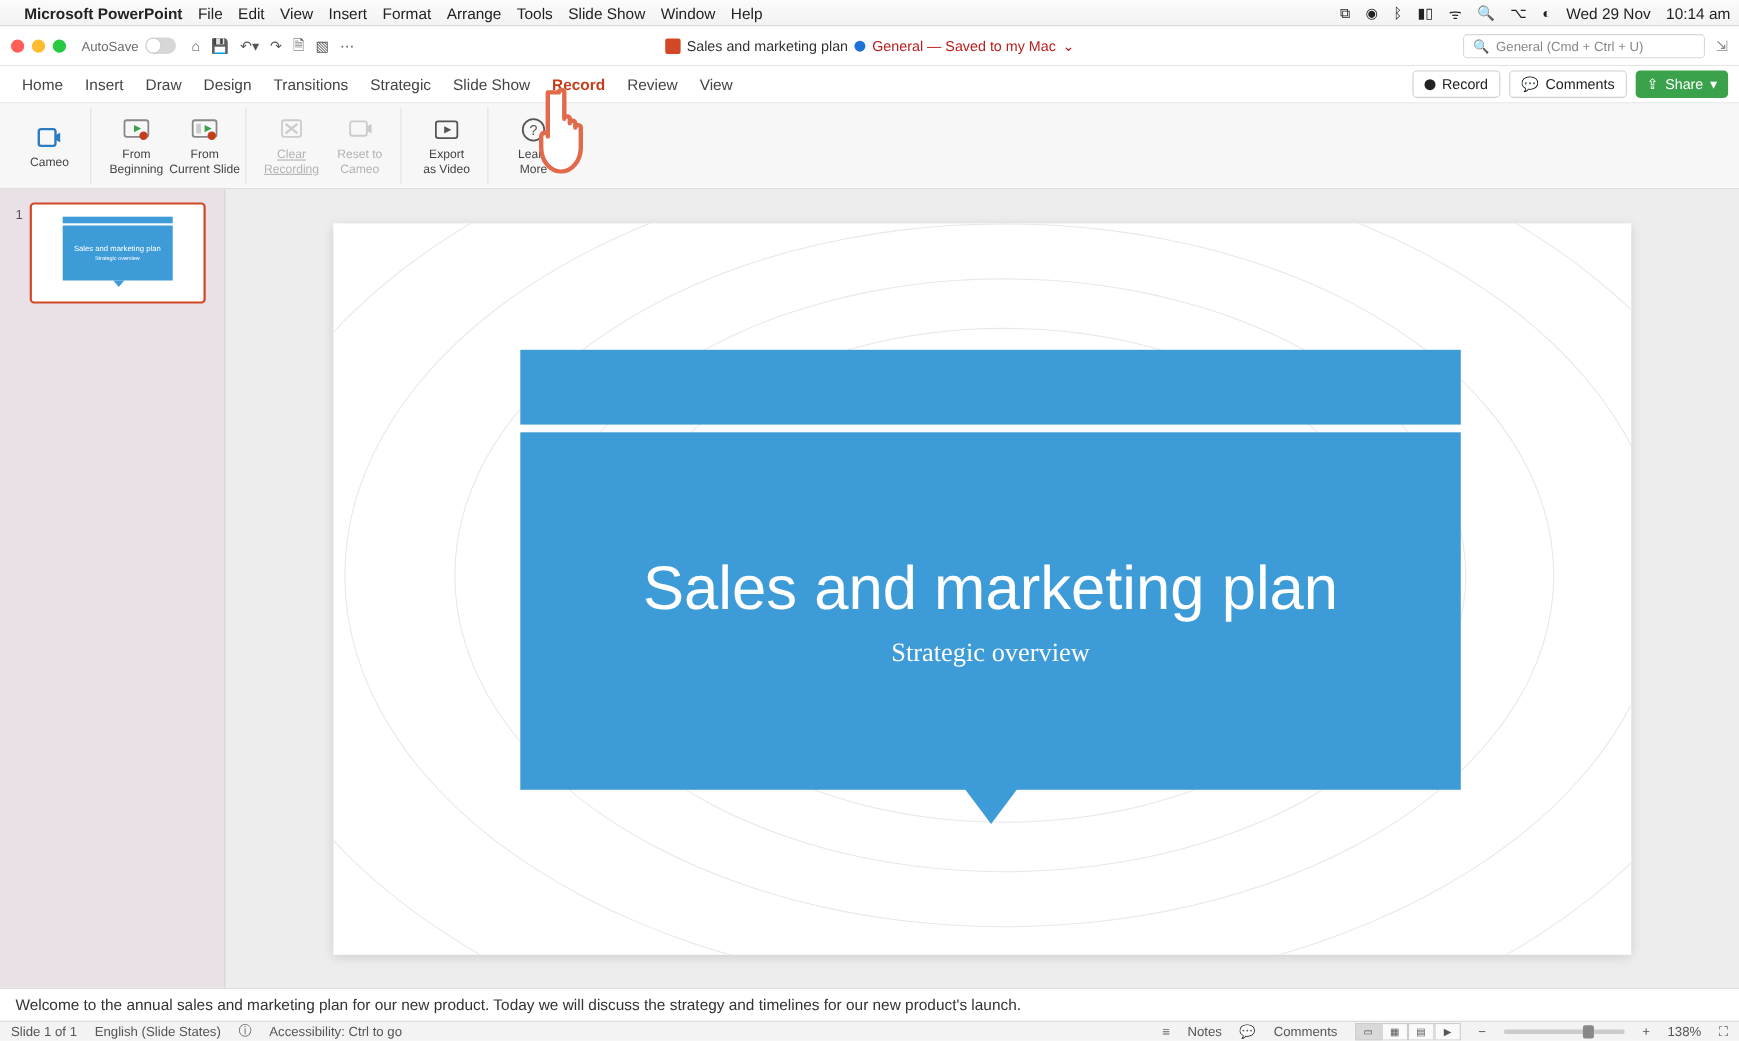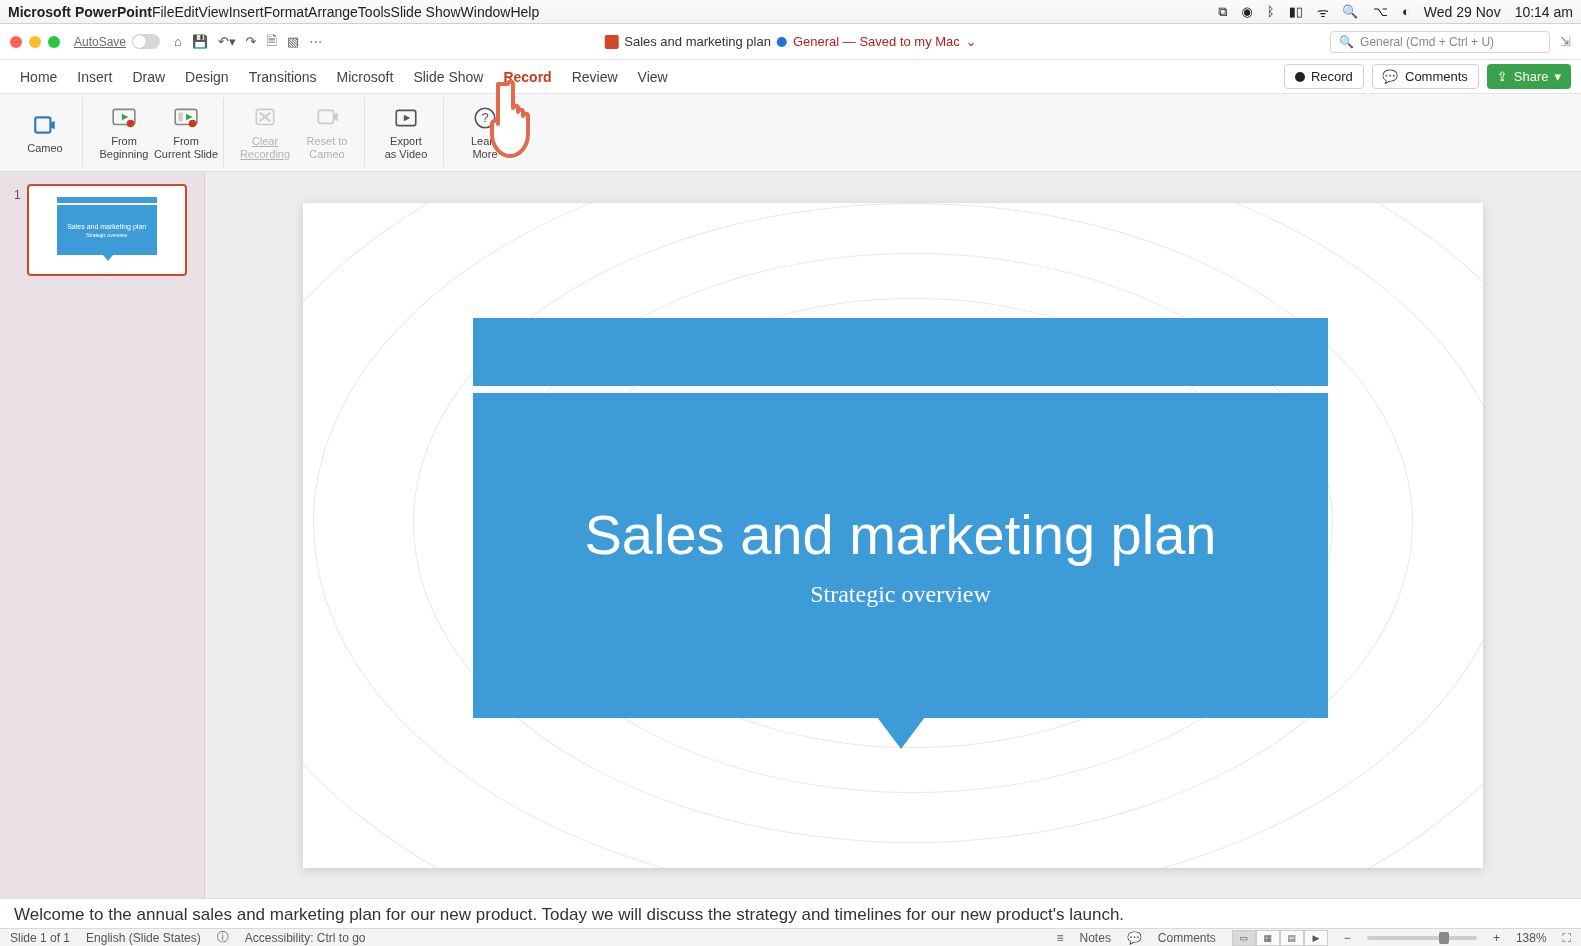--- a/index.html
+++ b/index.html
@@ -1,31 +1,31 @@
 <!DOCTYPE html>
 <html><head>
 <meta charset="utf-8">
 <style>
   * { box-sizing: border-box; margin: 0; padding: 0; font-family: -apple-system, "Segoe UI", Helvetica, Arial, sans-serif; }
   body { width: 1581px; height: 946px; background: #f0f0f0; overflow: hidden; font-size: 13px; color: #222; }
 
   
   .mac-menubar { height: 24px; background: linear-gradient(#fbfbfb,#f3f3f3); border-bottom: 1px solid #d0d0d0; display: flex; align-items: center; padding: 0 8px; font-size: 14px; }
-  .mac-menubar .left { display: flex; align-items: center; }
+  .mac-menubar .left { display: flex; align-items: center; gap: 14px; }
   .mac-menubar .right { margin-left: auto; display: flex; align-items: center; gap: 14px; }
   .apple { font-size: 16px; }
   .mac-menubar .appname { font-weight: 700; }
   .mic { font-size: 13px; }
 
   
   .titlebar { height: 36px; background: #fff; display: flex; align-items: center; padding: 0 10px; border-bottom: 1px solid #e4e4e4; }
   .traffic { display: flex; gap: 7px; margin-right: 14px; }
   .tl { width: 12px; height: 12px; border-radius: 50%; }
   .tl.r { background:#ff5f57;} .tl.y{background:#febc2e;} .tl.g{background:#28c840;}
-  .autosave { display: flex; align-items: center; gap: 6px; color:#6b6b6b; font-size:12px;text-decoration:underline;}
+  .autosave { display: flex; align-items: center; gap: 6px; color:#6b6b6b; font-size:12px;}
   .toggle { width:28px; height:15px; border-radius:8px; background:#d7d7d7; position:relative; }
   .toggle::after{content:"";position:absolute;left:1px;top:1px;width:13px;height:13px;border-radius:50%;background:#fff;box-shadow:0 0 1px rgba(0,0,0,.3);}
   .qat { display:flex; align-items:center; gap:10px; margin-left:14px; color:#555;}
   .qat span{cursor:default;}
   .doc-title { position:absolute; left:50%; transform:translateX(-50%); display:flex; align-items:center; gap:6px; font-size:13px; color:#333;}
   .doc-title .pp{width:14px;height:14px;background:#d24726;border-radius:2px;display:inline-block;}
   .doc-title .sens{width:10px;height:10px;background:#1e73d6;border-radius:50%;display:inline-block;}
   .doc-title .grey{color:#b91c1c;}
   .search-box { margin-left:auto; display:flex; align-items:center; gap:6px; border:1px solid #d8d8d8; border-radius:4px; padding:3px 8px; font-size:12px; color:#888; width:220px;}
   .collapse { margin-left:10px; color:#888;}
@@ -67,21 +67,21 @@
   .s3{width:1000px;height:640px;left:110px;top:0;}
   .s4{width:840px;height:540px;left:190px;top:50px;}
   .s5{width:700px;height:450px;left:260px;top:95px;}
   .callout-bar{position:absolute;left:170px;top:115px;width:855px;height:68px;background:#3d9cd8;}
   .callout-body{position:absolute;left:170px;top:190px;width:855px;height:325px;background:#3d9cd8; display:flex;flex-direction:column;align-items:center;justify-content:center;}
   .callout-tail{position:absolute;left:574px;top:514px;width:0;height:0;border-left:24px solid transparent;border-right:24px solid transparent;border-top:32px solid #3d9cd8;}
   .slide-title{color:#fff;font-size:56px;font-weight:300; font-family:"Segoe UI Light","Segoe UI",Helvetica,Arial,sans-serif;}
   .slide-sub{color:#fff;font-size:24px;margin-top:14px;font-family:Georgia,serif;}
 
   
-  .notes { height:30px; background:#fff; border-top:1px solid #ddd; padding:6px 14px; font-size:17px; color:#333;}
+  .notes { height:30px; background:#fff; border-top:1px solid #ddd; padding:6px 14px; font-size:14px; color:#333;}
 
   
   .statusbar{height:18px;background:#f3f3f3;border-top:1px solid #d9d9d9;display:flex;align-items:center;padding:0 10px;font-size:12px;color:#555;gap:16px;}
   .statusbar .spacer{flex:1;}
   .statusbar .sicon{color:#666;}
   .view-btns{display:flex;gap:0;}
   .vb{width:24px;height:16px;border:1px solid #ccc;display:flex;align-items:center;justify-content:center;font-size:9px;background:#fafafa;}
   .vb.active{background:#d9d9d9;}
   .zoom-slider{width:110px;height:4px;background:#ccc;position:relative;border-radius:2px;}
   .zoom-slider::after{content:"";position:absolute;left:66%;top:-4px;width:10px;height:12px;background:#888;border-radius:2px;}
@@ -154,21 +154,21 @@
   </div>
   <span class="collapse">⇲</span>
 </div>
 
 <div class="ribbon-tabs">
   <div class="tab">Home</div>
   <div class="tab">Insert</div>
   <div class="tab">Draw</div>
   <div class="tab">Design</div>
   <div class="tab">Transitions</div>
-  <div class="tab">Microsoft</div>
+  <div class="tab">Strategic</div>
   <div class="tab">Slide Show</div>
   <div class="tab active">Record</div>
   <div class="tab">Review</div>
   <div class="tab">View</div>
   <div class="spacer"></div>
   <div class="rec-btn">
     <span class="dot"></span>
     <span>Record</span>
   </div>
   <div class="comments-btn">

